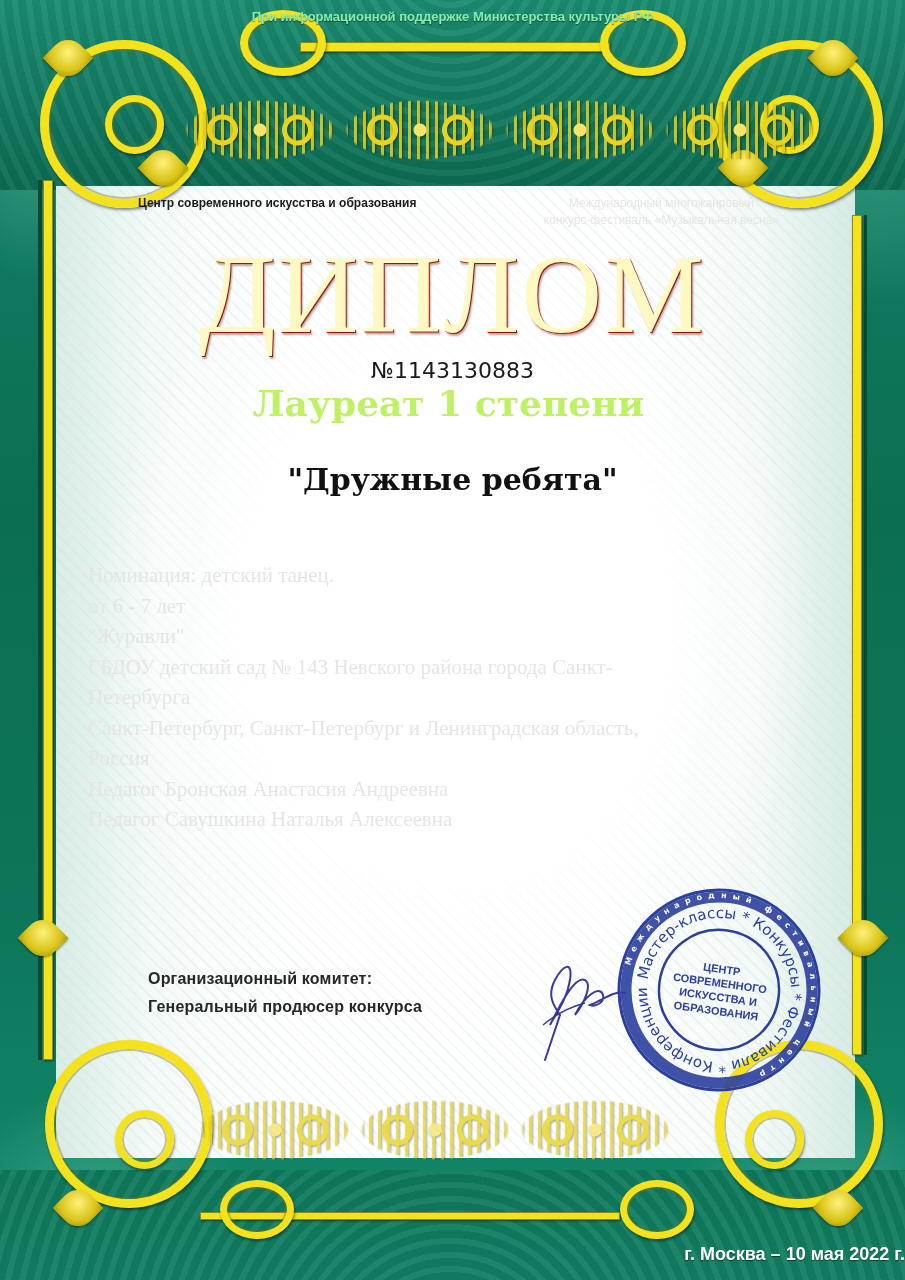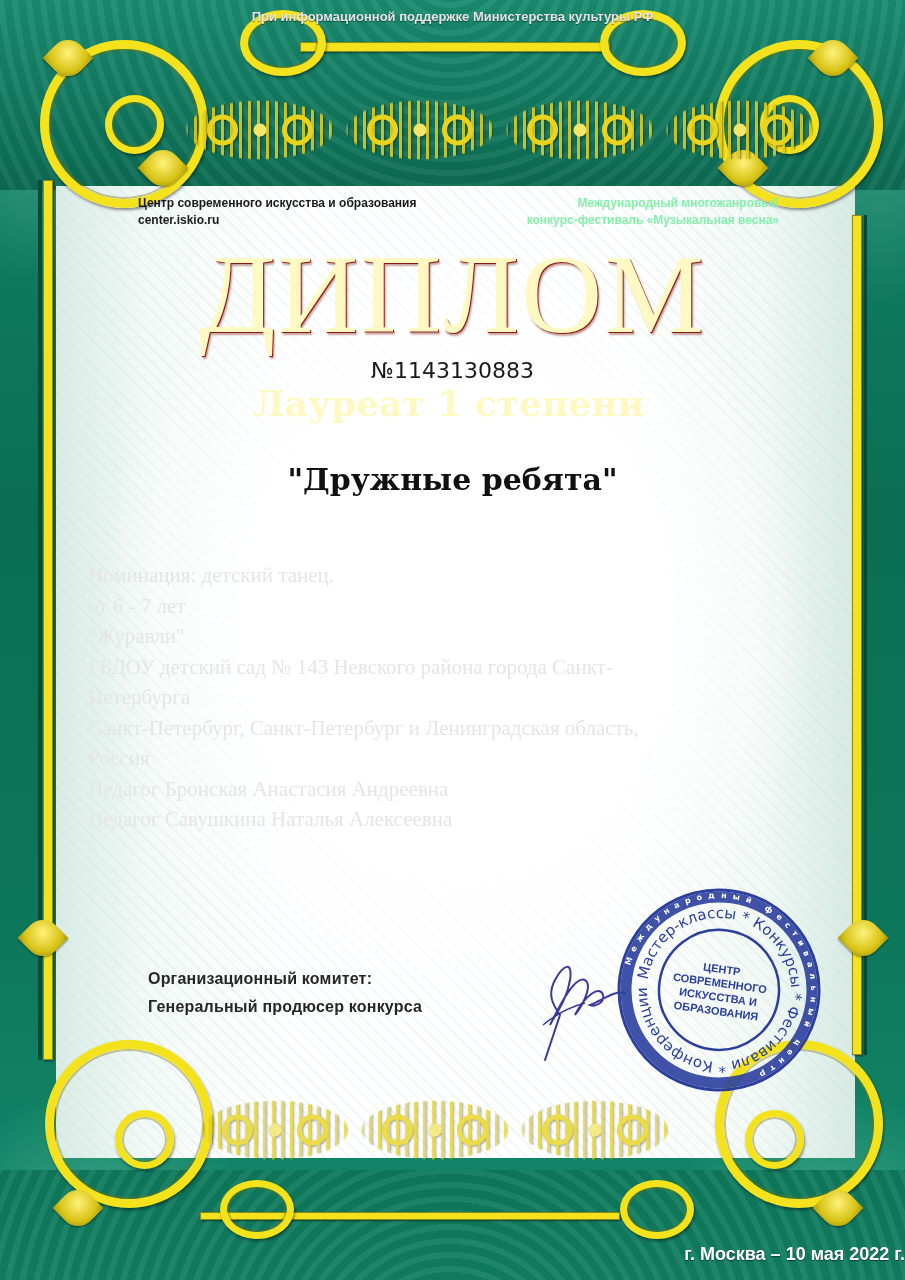--- a/index.html
+++ b/index.html
@@ -39,27 +39,27 @@
     background:
       radial-gradient(circle at 25% 50%, transparent 10px, #e8d41e 11px, #e8d41e 15px, transparent 16px),
       radial-gradient(circle at 75% 50%, transparent 10px, #e8d41e 11px, #e8d41e 15px, transparent 16px),
       radial-gradient(circle at 50% 50%, #f2e56a 0 6px, transparent 7px),
       repeating-linear-gradient(90deg, rgba(232,212,30,.85) 0 3px, transparent 3px 9px);
     -webkit-mask: radial-gradient(ellipse 75px 30px at 50% 50%, #000 95%, transparent 100%);
             mask: radial-gradient(ellipse 75px 30px at 50% 50%, #000 95%, transparent 100%);
     filter: drop-shadow(1px 1px 1px rgba(0,0,0,.5));}
   .orn-bottom{opacity:.8;}
 
-  .top-caption{position:absolute;top:9px;left:0;right:0;text-align:center;color:#e5e5e5;font-weight:bold;font-size:13px;text-shadow:0 1px 1px rgba(0,0,0,.5);}
+  .top-caption{position:absolute;top:9px;left:0;right:0;text-align:center;color:#86efac;font-weight:bold;font-size:13px;text-shadow:0 1px 1px rgba(0,0,0,.5);}
   .hdr-left{position:absolute;left:138px;top:195px;font-size:12px;font-weight:bold;color:#1a1a1a;line-height:17px;}
-  .hdr-right{position:absolute;right:126px;top:195px;font-size:12px;font-weight:bold;color:#86efac;line-height:17px;text-align:right;}
+  .hdr-right{position:absolute;right:126px;top:195px;font-size:12px;font-weight:normal;color:#e5e5e5;line-height:17px;text-align:center;}
   .title{position:absolute;left:0;right:0;top:238px;text-align:center;font-family:"Liberation Serif",serif;font-size:112px;line-height:112px;color:#fef9c3;letter-spacing:2px;
     text-shadow: 1px 1px 0 #8b1a14, 2px 3px 2px rgba(120,20,10,.4);}
   .number{position:absolute;left:0;right:0;top:342px;text-align:center;font-family:"DejaVu Sans",sans-serif;font-size:22px;color:#1a1a1a;margin-top:16px;}
-  .degree{position:absolute;left:0;right:8px;top:382px;text-align:center;font-family:"DejaVu Serif",serif;font-weight:bold;font-size:36px;color:#fef9c3;}
+  .degree{position:absolute;left:0;right:8px;top:382px;text-align:center;font-family:"DejaVu Serif",serif;font-weight:bold;font-size:36px;color:#bef264;}
   .team{position:absolute;left:0;right:0;top:462px;text-align:center;font-family:"DejaVu Serif",serif;font-weight:bold;font-size:30px;color:#111;}
   .details{position:absolute;left:88px;top:560px;width:720px;font-family:"Liberation Serif",serif;font-size:21px;line-height:30.5px;color:#e5e5e5;}
   .details div{white-space:nowrap;}
   .org{position:absolute;left:148px;top:965px;font-size:16px;font-weight:bold;color:#262626;line-height:28px;letter-spacing:.2px;}
   .signature{position:absolute;left:525px;top:945px;width:110px;height:120px;}
   .stamp{position:absolute;left:612px;top:885px;width:215px;height:210px;transform:rotate(8deg);}
   .footer-date{position:absolute;left:0;right:0;top:1244px;text-align:right;font-size:18px;font-weight:bold;color:#ffffff;text-shadow:0 1px 1px rgba(0,0,0,.5);}
 </style>
 </head>
 <body>
@@ -107,21 +107,20 @@
 <div class="ornament-row" style="left:200px;top:1100px;">
   <div class="orn orn-bottom"></div>
   <div class="orn orn-bottom"></div>
   <div class="orn orn-bottom"></div>
 </div>
 
 <div class="top-caption">При информационной поддержке Министерства культуры РФ</div>
 
 <div class="hdr-left">
   <div>Центр современного искусства и образования</div>
-  <div>center.iskio.ru</div>
 </div>
 <div class="hdr-right">
   <div>Международный многожанровый</div>
   <div>конкурс-фестиваль «Музыкальная весна»</div>
 </div>
 
 <div class="title">ДИПЛОМ</div>
 <div class="number">№1143130883</div>
 <div class="degree">Лауреат 1 степени</div>
 <div class="team">"Дружные ребята"</div>

